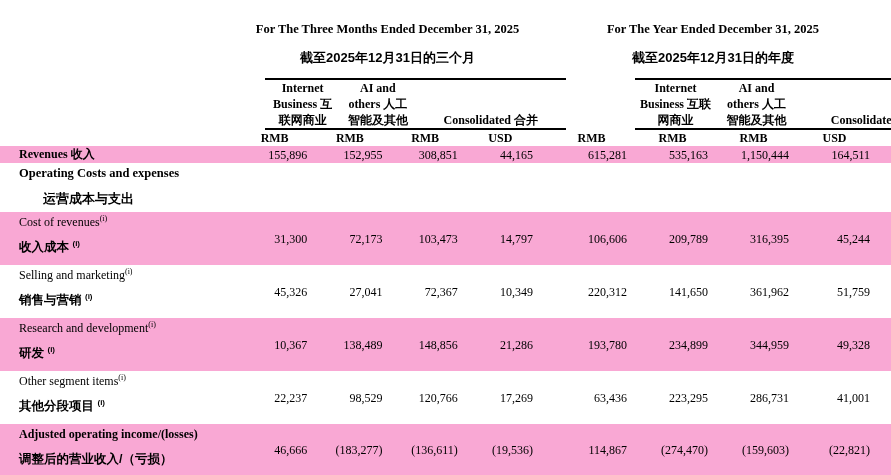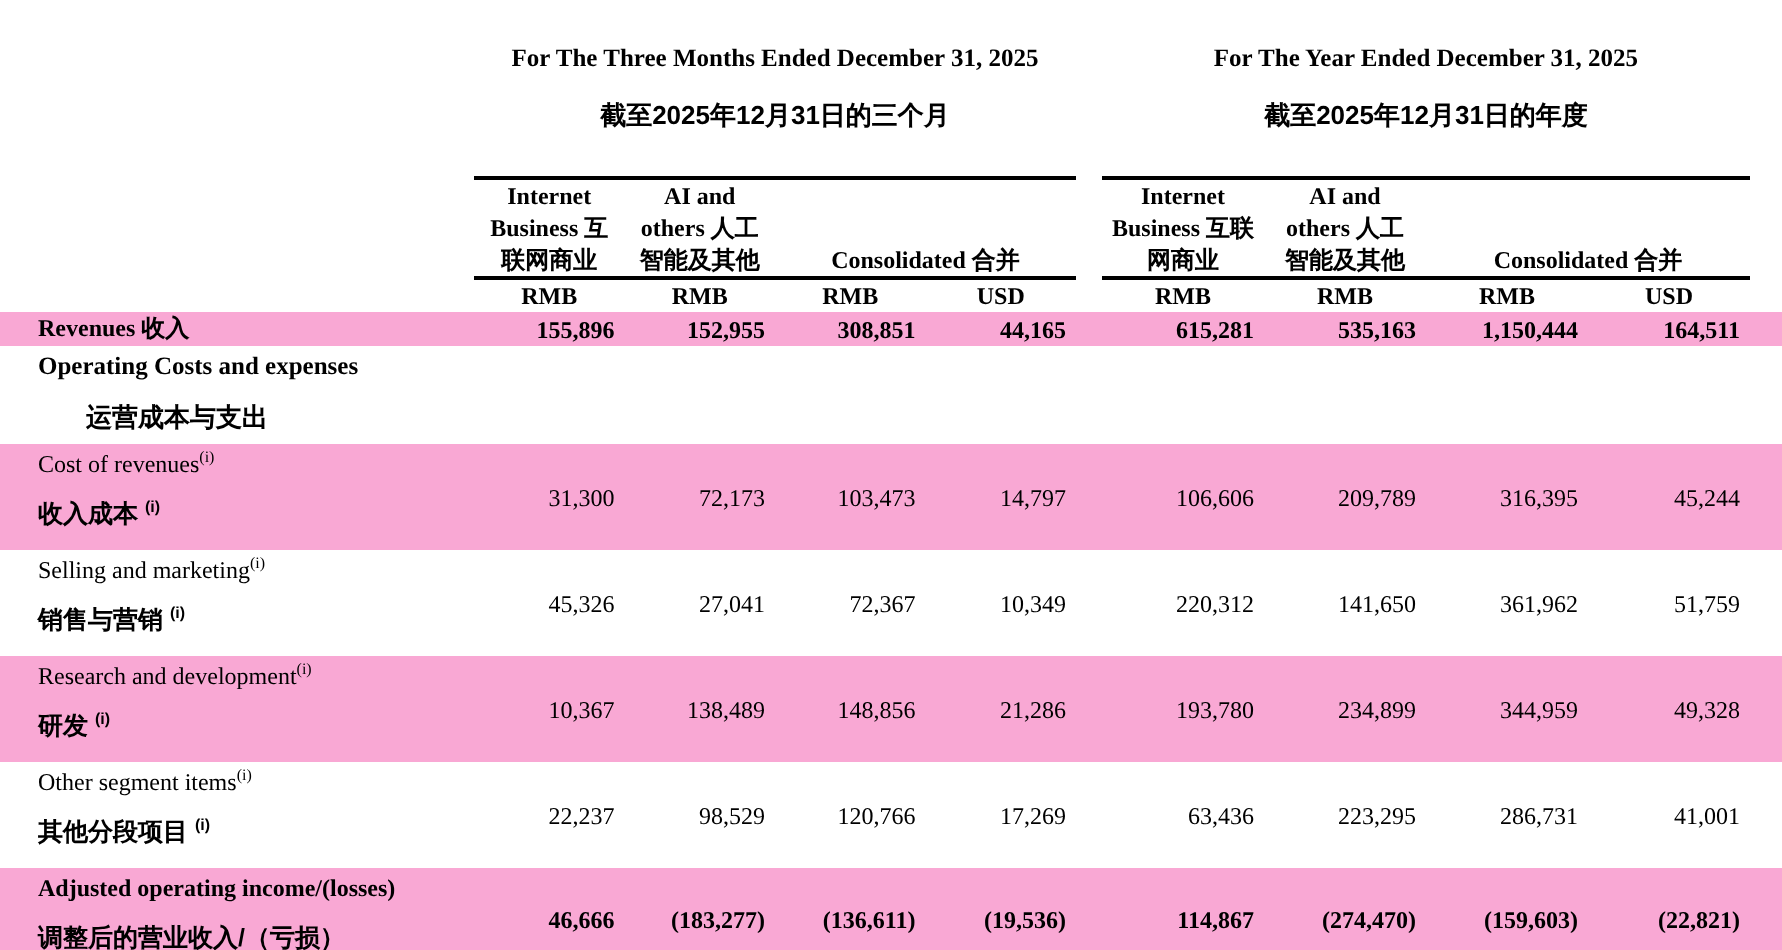--- a/index.html
+++ b/index.html
@@ -21,21 +21,21 @@
   .ccons1 { width:150.5px; flex:none; }
   .ccons2 { width:162px;   flex:none; }
 
   
   .hdr-titles { padding-top:21px; }
   .t-en { font-weight:bold; font-size:12.5px; text-align:center; line-height:16px; }
   .t-zh { font-weight:bold; font-size:13px;  text-align:center; line-height:16px; margin-top:13px;
           font-family:"Liberation Sans","DejaVu Sans",sans-serif; }
 
   
-  .hdr-band { margin-top:22px; }
+  .hdr-band { margin-top:12px;gap:28px; }
   .band { border-top:2px solid #000; border-bottom:2px solid #000; display:flex;
           box-sizing:border-box; height:52px; }
   .bcol { display:flex; flex-direction:column; justify-content:flex-start; }
   .bline { font-weight:bold; font-size:12px; text-align:center; line-height:16px; white-space:nowrap;
            font-family:"Liberation Serif","DejaVu Sans",serif; }
   .cons { display:flex; align-items:flex-end; justify-content:center; }
   .cons span { font-weight:bold; font-size:12px; line-height:16px; white-space:nowrap; }
 
   
   .cur-row { height:16px; align-items:center; }
@@ -53,21 +53,21 @@
   .lab-zh { font-size:12.5px; line-height:16px; font-weight:bold; padding-top:9px; white-space:nowrap;
             font-family:"Liberation Sans","DejaVu Sans",sans-serif; }
   .bold .lab-en { font-weight:bold; }
   .sec-en { font-size:12.5px; font-weight:bold; line-height:15px; padding-top:3px; }
   .sec-zh { font-size:13px; font-weight:bold; line-height:16px; padding-top:10px;
             font-family:"Liberation Sans","DejaVu Sans",sans-serif;margin-left:24px; }
   .one-line { font-size:12px; line-height:17px; white-space:nowrap; }
   .zh { font-family:"Liberation Sans","DejaVu Sans",sans-serif; }
   .vals { display:flex; align-items:center; }
   .num { text-align:right; padding-right:5px; font-size:12px; line-height:14px; white-space:nowrap; }
-  .bold .num { font-weight:bold;text-align:right; }
+  .bold .num { font-weight:normal;text-align:right; }
   sup.fn { font-size:8px; line-height:0; vertical-align:super; }
 </style>
 </head>
 <body>
 
 <div class="tbl">
 
   <div class="row hdr-titles">
     <div class="c0"></div>
     <div class="g1w">

